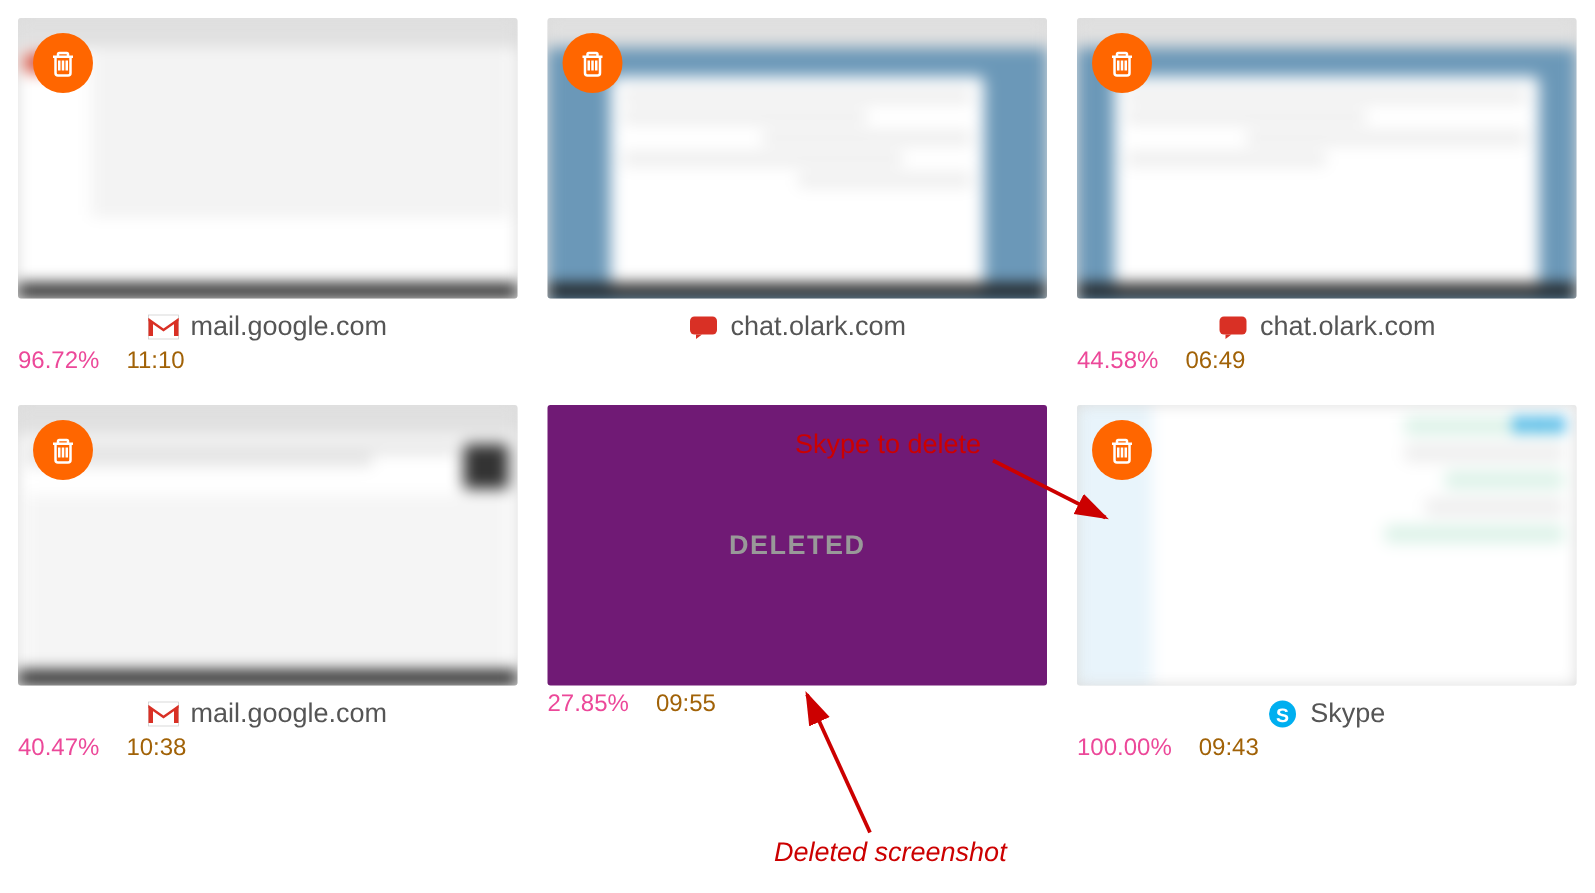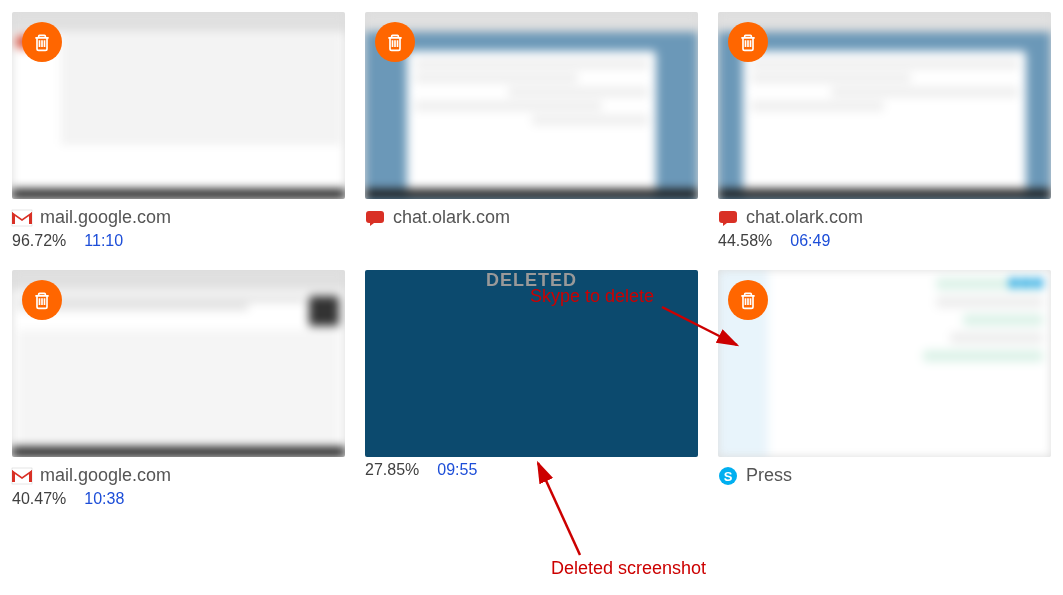--- a/index.html
+++ b/index.html
@@ -19,30 +19,30 @@
     .olark-view { background: #6b98b8; height: 100%; display: flex; align-items: center; justify-content: center; }
     .olark-chat { width: 75%; height: 80%; background: white; border-radius: 4px; padding: 8px; }
     .olark-bubble { height: 10px; background: #eee; border-radius: 3px; margin-bottom: 4px; }
     .skype-view { background: white; height: 100%; display: flex; }
     .skype-side { width: 50px; background: #e8f4fb; }
     .skype-main { flex: 1; padding: 8px; }
     .skype-bubble-blue { width: 40%; height: 12px; background: #dcf2e8; border-radius: 4px; margin-bottom: 6px; margin-left: auto; }
     .skype-bubble-grey { width: 40%; height: 12px; background: #eee; border-radius: 4px; margin-bottom: 6px; margin-left: auto; }
     .skype-dots { position: absolute; top: 8px; right: 8px; display: flex; gap: 2px; }
     .skype-dot { width: 10px; height: 10px; background: #0099e5; border-radius: 50%; }
-    .deleted-thumb { background: #0c4a6e; display: flex; justify-content: center; }
+    .deleted-thumb { background: #701a75; display: flex; align-items: center; justify-content: center; }
     .deleted-label { color: #999; font-weight: bold; font-size: 18px; letter-spacing: 1px; }
     .delete-btn { position: absolute; top: 10px; left: 10px; width: 40px; height: 40px; background: #ff6600; border-radius: 50%; display: flex; align-items: center; justify-content: center; cursor: pointer; z-index: 10; }
-    .meta-row { display: flex; align-items: center; gap: 8px; padding-top: 8px; }
+    .meta-row { display: flex; align-items: center; gap: 8px; padding-top: 8px; justify-content: center; }
     .site-icon { width: 20px; height: 20px; display: flex; align-items: center; justify-content: center; }
     .site-label { color: #555; font-size: 18px; }
     .stats-row { display: flex; align-items: center; gap: 18px; padding-top: 4px; }
     .percent { font-size: 16px; font-weight: 500; }
-    .percent.green { color: #404040; }
-    .time { color: #1d4ed8; font-size: 16px; }
+    .percent.green { color: #ec4899; }
+    .time { color: #a16207; font-size: 16px; }
     .annotation { position: absolute; color: #cc0000; font-size: 18px; font-family: Arial, sans-serif; }
     svg { overflow: visible; }
   </style>
 </head>
 <body>
 
 <div class="grid">
 
   <div class="card">
     <div class="thumb">
@@ -232,28 +232,32 @@
           </svg>
       </div>
     </div>
     <div class="meta-row">
       <span class="site-icon">
           <svg width="20" height="20" viewBox="0 0 20 20">
             <circle cx="10" cy="10" r="9" fill="#00aff0"></circle>
             <text x="10" y="15" font-size="13" font-weight="bold" fill="white" text-anchor="middle">S</text>
           </svg>
         </span>
-      <span class="site-label">Press</span>
+      <span class="site-label">Skype</span>
+    </div>
+    <div class="stats-row">
+      <span class="percent green">100.00%</span>
+      <span class="time">09:43</span>
     </div>
   </div>
 
 </div>
 
 <div class="annotation" style="top:286px; left:530px;">Skype to delete</div>
-<div class="annotation" style="top:558px; left:551px;">Deleted screenshot</div>
+<div class="annotation" style="top:558px; left:516px;font-style:italic;">Deleted screenshot</div>
 
 <svg style="position:absolute; top:295px; left:662px;" width="90" height="60">
   <defs>
       <marker id="ah1" markerWidth="10" markerHeight="10" refX="8" refY="3" orient="auto">
         <path d="M0,0 L0,6 L9,3 z" fill="#cc0000"></path>
       </marker>
     </defs>
   <line x1="0" y1="12" x2="75" y2="50" stroke="#cc0000" stroke-width="2.5" marker-end="url(#ah1)"></line>
 </svg>
 

